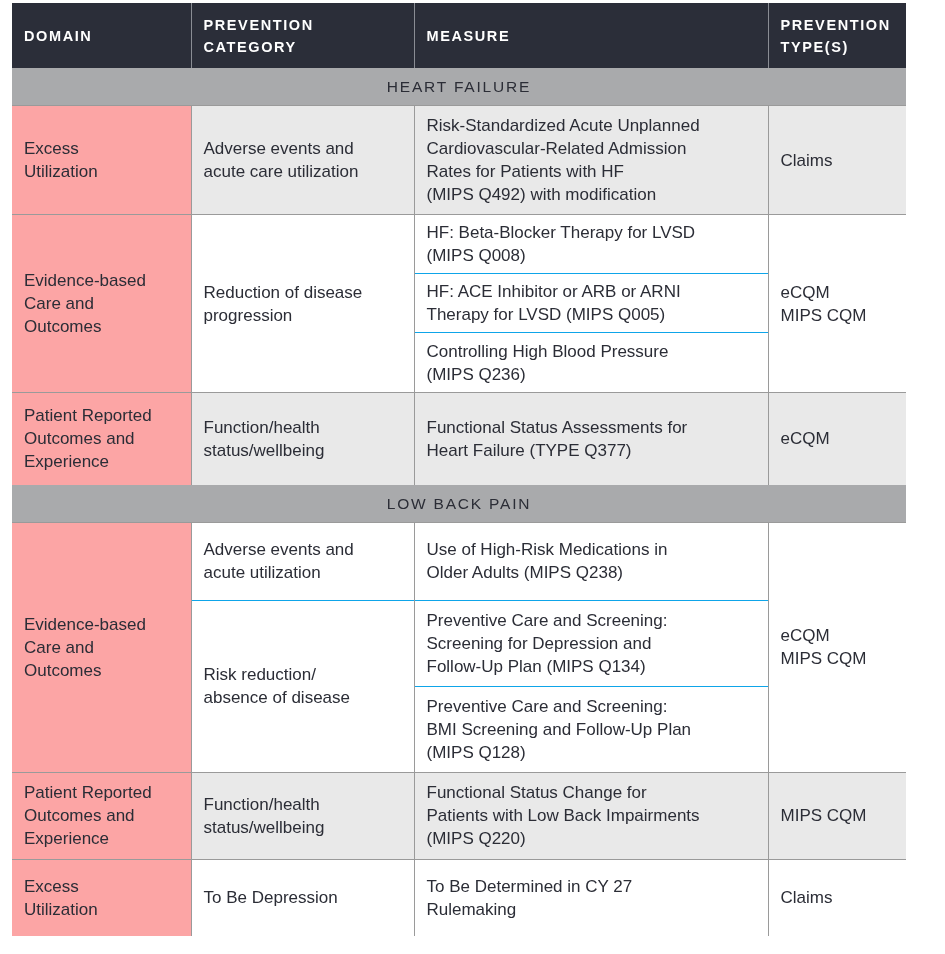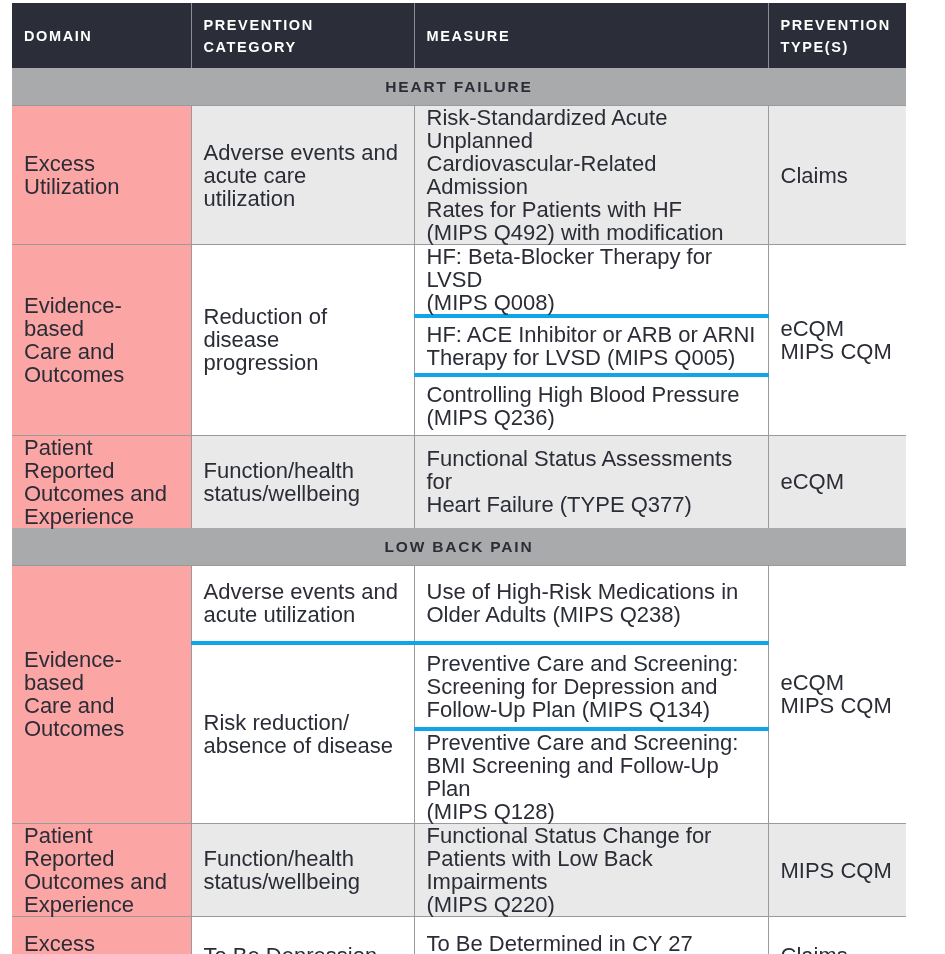--- a/index.html
+++ b/index.html
@@ -1,25 +1,25 @@
 <!DOCTYPE html>
 <html><head>
 <meta charset="utf-8">
 <style>
   html, body { margin: 0; padding: 0; background: #ffffff; }
   body { width: 945px; height: 954px; position: relative; overflow: hidden; font-family: "Liberation Sans", sans-serif; color: #2b2d36; }
   table.measures { position: absolute; left: 12px; top: 3px; width: 894px; border-collapse: collapse; table-layout: fixed; }
   col.c1 { width: 179px; } col.c2 { width: 223px; } col.c3 { width: 354px; } col.c4 { width: 138px; }
   th { background: #2b2e39; color: #ffffff; font-size: 14.5px; font-weight: bold; letter-spacing: 1.6px; text-align: left; vertical-align: middle; padding: 0 12px; height: 65px; line-height: 22px; border-left: 1px solid #8a8d94; }
   th:first-child { border-left: none; }
-  tr.section td { background: #a9aaac; color: #2b2d36; font-weight: bold; font-size: 15.5px; letter-spacing: 1.8px; text-align: center; height: 37px; padding: 0; border: none; }
-  td { font-size: 22px; line-height: 23px; padding: 0 12px; vertical-align: middle; border-left: 1px solid #9a9a9a; border-top: 1px solid #9a9a9a; color: #2b2d36; }
+  tr.section td { background: #a9aaac; color: #2b2d36; font-weight: normal; font-size: 15.5px; letter-spacing: 1.8px; text-align: center; height: 37px; padding: 0; border: none; }
+  td { font-size: 17px; line-height: 23px; padding: 0 12px; vertical-align: middle; border-left: 1px solid #9a9a9a; border-top: 1px solid #9a9a9a; color: #2b2d36; }
   td.domain { background: #fca5a5; font-weight: normal; border-left: none; }
   tr.shade td:not(.domain) { background: #e9e9e9; }
-  td.sub { border-top: 4px solid #0ea5e9; }
+  td.sub { border-top: 1px solid #0ea5e9; }
   .wrap { white-space: pre-line; }
 </style>
 </head>
 <body>
 
 <table class="measures">
   <colgroup>
       <col class="c1">
       <col class="c2">
       <col class="c3">

